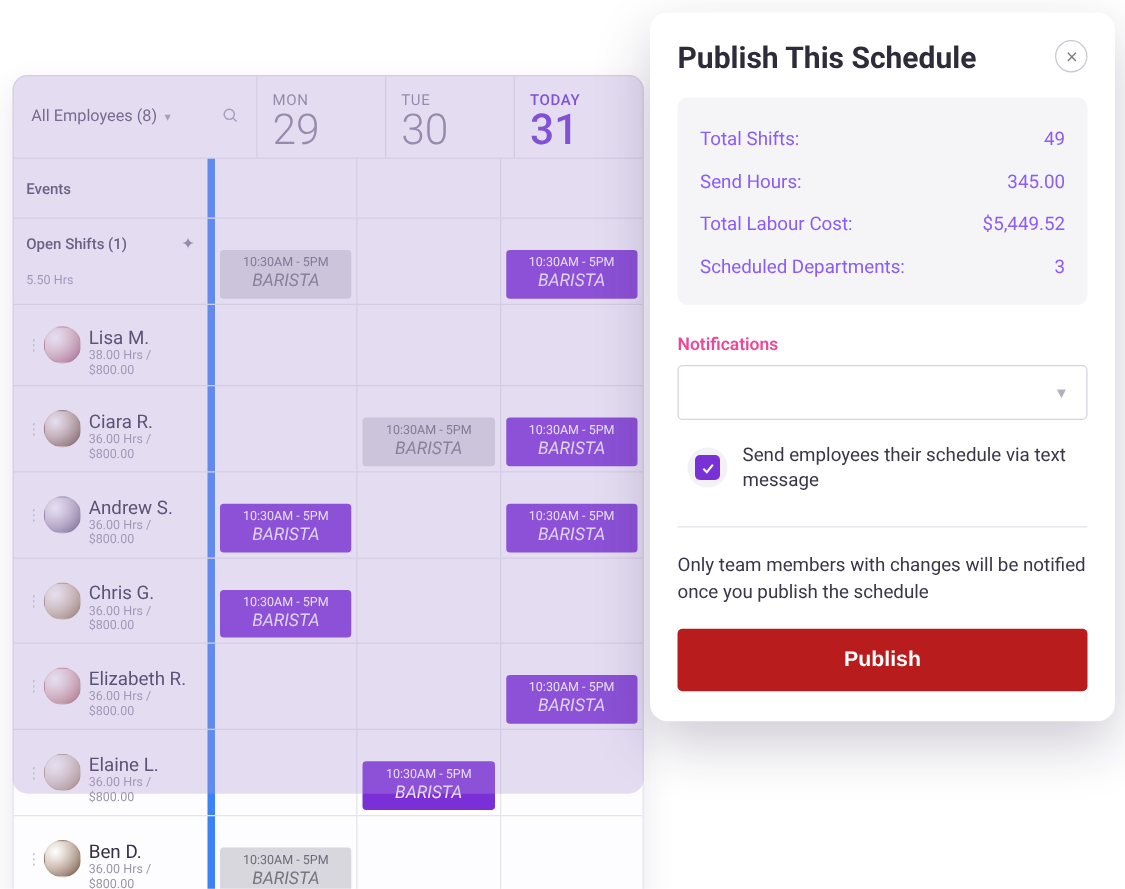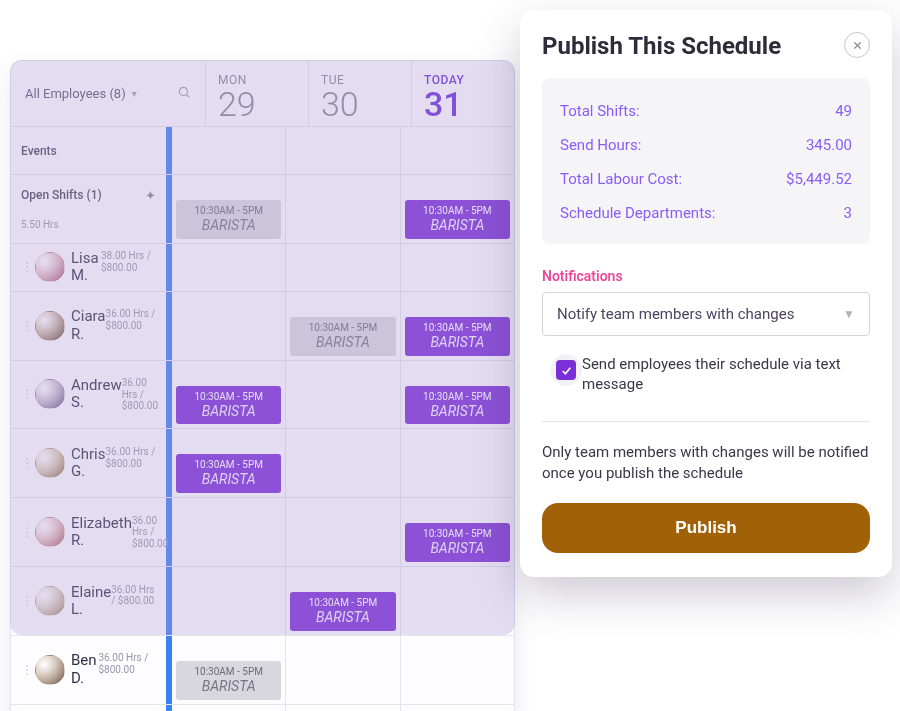--- a/index.html
+++ b/index.html
@@ -87,21 +87,21 @@
 
   .emp-row .left-cell { gap: 6px; }
   .emp-handle { color: #c5c1d1; font-size: 12px; width: 8px; }
   .avatar {
     width: 30px; height: 30px; border-radius: 50%;
     background: radial-gradient(circle at 30% 30%, #fff, rgba(255,255,255,0)),
                 linear-gradient(135deg, var(--a1), var(--a2));
     flex-shrink: 0;
     border: 1px solid rgba(0,0,0,0.05);
   }
-  .emp-text { display: flex; flex-direction: row; line-height: 1.15; }
+  .emp-text { display: flex; flex-direction: column; line-height: 1.15; margin-top: 12px; }
   .emp-text .name { font-size: 15px; color: #34304a; }
   .emp-text .meta { font-size: 10px; color: #9a95aa; }
 
   .shift {
     width: 100%;
     border-radius: 3px;
     padding: 5px 4px;
     text-align: center;
     font-size: 10px;
     line-height: 1.2;
@@ -169,21 +169,21 @@
     border-radius: 4px;
     height: 44px;
     display: flex; align-items: center;
     padding: 0 14px;
     font-size: 15px; color: #4b4560;
     cursor: pointer;
   }
   .select .spacer { flex: 1; }
   .select .tri { color: #b4b1bf; font-size: 12px; }
 
-  .check-row { display: flex; align-items: flex-start; gap: 0; padding: 18px 2px 8px 8px; }
+  .check-row { display: flex; align-items: center; gap: 12px; padding: 18px 2px 8px 8px; }
   .check-circle {
     width: 32px; height: 32px; border-radius: 50%;
     background: #f2f1f6;
     display: flex; align-items: center; justify-content: center;
     flex-shrink: 0;
   }
   .checkbox {
     width: 20px; height: 20px; border-radius: 4px;
     background: #7b2fd6;
     display: flex; align-items: center; justify-content: center;
@@ -193,24 +193,24 @@
   .check-row .label { font-size: 15px; color: #3a3748; line-height: 1.35; }
 
   .divider { height: 1px; background: #e4e2ea; margin: 18px 0 20px 0; }
 
   .notice { font-size: 15px; color: #3a3748; line-height: 1.45; margin-bottom: 18px; }
   .notice .bold { font-weight: 400; }
 
   .publish-btn {
     width: 100%;
     height: 50px;
-    background: #a16207;
+    background: #b91c1c;
     color: #fff;
     border: none;
-    border-radius: 16px;
+    border-radius: 4px;
     font-size: 17px;
     font-weight: 600;
     cursor: pointer;
   }
 </style>
 </head>
 <body>
 
 <div class="calendar">
   <div class="cal-header">
@@ -443,29 +443,28 @@
         </div>
         <div class="stat-row">
           <span>Send Hours:</span>
           <span>345.00</span>
         </div>
         <div class="stat-row">
           <span>Total Labour Cost:</span>
           <span>$5,449.52</span>
         </div>
         <div class="stat-row">
-          <span>Schedule Departments:</span>
+          <span>Scheduled Departments:</span>
           <span>3</span>
         </div>
       </div>
   </div>
 
   <div class="section-label">Notifications</div>
   <div class="select">
-    <span>Notify team members with changes</span>
     <span class="spacer"></span>
     <span class="tri">▼</span>
   </div>
 
   <div class="check-row">
     <div class="check-circle">
       <div class="checkbox">
         <svg width="13" height="13" viewBox="0 0 24 24" fill="none" stroke-width="3">
             <polyline points="5 13 10 18 19 7"></polyline>
           </svg>

